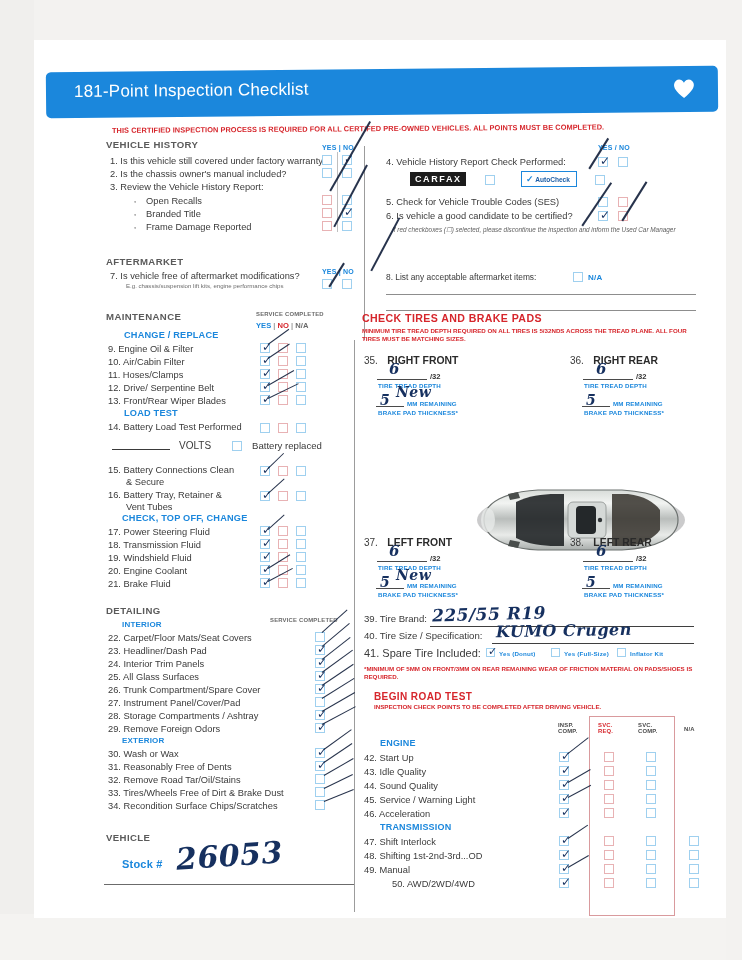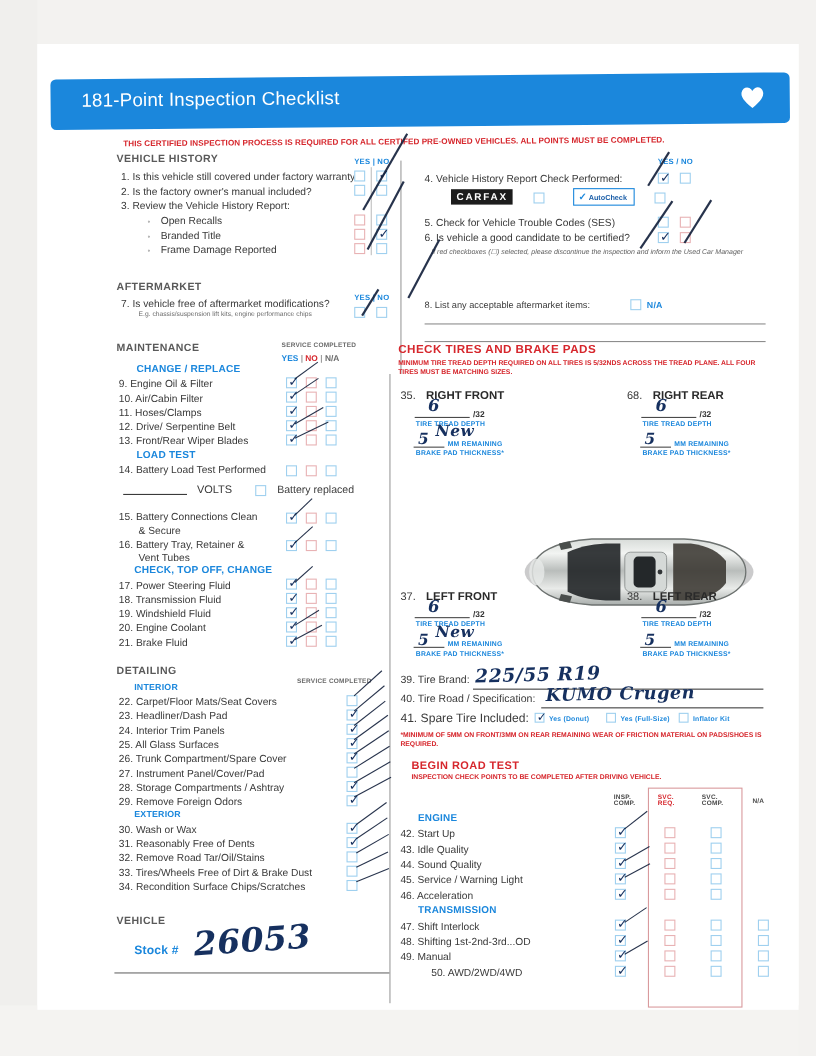--- a/index.html
+++ b/index.html
@@ -207,21 +207,21 @@
     <div class="vdiv" style="left:320px; top:300px; height:572px;"></div>
 
     <div class="sec-head" style="position:absolute;left:72px;top:99px;">VEHICLE HISTORY</div>
 
     <div class="q" style="position:absolute;left:76px;top:115px;width:250px;">
       <span>1.</span>
       <span>Is this vehicle still covered under factory warranty?</span>
     </div>
     <div class="q" style="position:absolute;left:76px;top:128px;width:250px;">
       <span>2.</span>
-      <span>Is the factory owner's manual included?</span>
+      <span>Is the chassis owner's manual included?</span>
     </div>
     <div class="q" style="position:absolute;left:76px;top:141px;width:250px;">
       <span>3.</span>
       <span>Review the Vehicle History Report:</span>
     </div>
     <div class="q" style="position:absolute;left:100px;top:155px;">
       <span style="font-size:7px;">◦</span>
       <span style="margin-left:7px;">Open Recalls</span>
     </div>
     <div class="q" style="position:absolute;left:100px;top:168px;">
@@ -532,21 +532,21 @@
     <div class="ruleb" style="left:343px;top:339px;width:50px;background:#4a4a4a;"></div>
     <div style="position:absolute;left:396px;top:332px;font-size:7.6px;font-weight:bold;color:#333;">/32</div>
     <div class="blue-lbl" style="position:absolute;left:344px;top:342px;">TIRE TREAD DEPTH</div>
     <div class="ink" style="left:346px;top:352px;font-size:14px;">5</div>
     <div class="ink" style="left:362px;top:344px;font-size:14px;">New</div>
     <div class="ruleb" style="left:342px;top:366px;width:28px;background:#4a4a4a;"></div>
     <div class="blue-lbl" style="position:absolute;left:373px;top:360px;">MM REMAINING</div>
     <div class="blue-lbl" style="position:absolute;left:344px;top:369px;">BRAKE PAD THICKNESS*</div>
 
     <div style="position:absolute;left:536px;top:310px;">
-      <span style="color:#3a3a3a;font-size:10px;">68.</span>
+      <span style="color:#3a3a3a;font-size:10px;">36.</span>
       <span style="color:#2a2a2a;font-size:10.4px;font-weight:bold;margin-left:5px;">RIGHT REAR</span>
     </div>
     <div class="ink" style="left:562px;top:320px;font-size:15px;">6</div>
     <div class="ruleb" style="left:549px;top:339px;width:50px;background:#4a4a4a;"></div>
     <div style="position:absolute;left:602px;top:332px;font-size:7.6px;font-weight:bold;color:#333;">/32</div>
     <div class="blue-lbl" style="position:absolute;left:550px;top:342px;">TIRE TREAD DEPTH</div>
     <div class="ink" style="left:552px;top:352px;font-size:14px;">5</div>
     <div class="ruleb" style="left:548px;top:366px;width:28px;background:#4a4a4a;"></div>
     <div class="blue-lbl" style="position:absolute;left:579px;top:360px;">MM REMAINING</div>
     <div class="blue-lbl" style="position:absolute;left:550px;top:369px;">BRAKE PAD THICKNESS*</div>
@@ -604,21 +604,21 @@
 
     <div class="q" style="position:absolute;left:330px;top:573px;font-size:9.6px;">
       <span>39.</span>
       <span>Tire Brand:</span>
     </div>
     <div class="ink" style="left:398px;top:564px;font-size:17px;transform:rotate(-1.5deg);">225/55 R19</div>
     <div class="ruleb" style="left:396px;top:586px;width:264px;background:#3f3f3f;"></div>
 
     <div class="q" style="position:absolute;left:330px;top:590px;font-size:9.6px;">
       <span>40.</span>
-      <span>Tire Road / Specification:</span>
+      <span>Tire Size / Specification:</span>
     </div>
     <div class="ink" style="left:462px;top:581px;font-size:16px;transform:rotate(-1deg);">KUMO Crugen</div>
     <div class="ruleb" style="left:458px;top:603px;width:202px;background:#3f3f3f;"></div>
 
     <div class="q" style="position:absolute;left:330px;top:607px;font-size:11px;">
       <span>41.</span>
       <span>Spare Tire Included:</span>
     </div>
     <span class="cb sm" style="position:absolute;left:452px;top:608px;">
         <span class="tick" style="font-size:11px;">✓</span>

